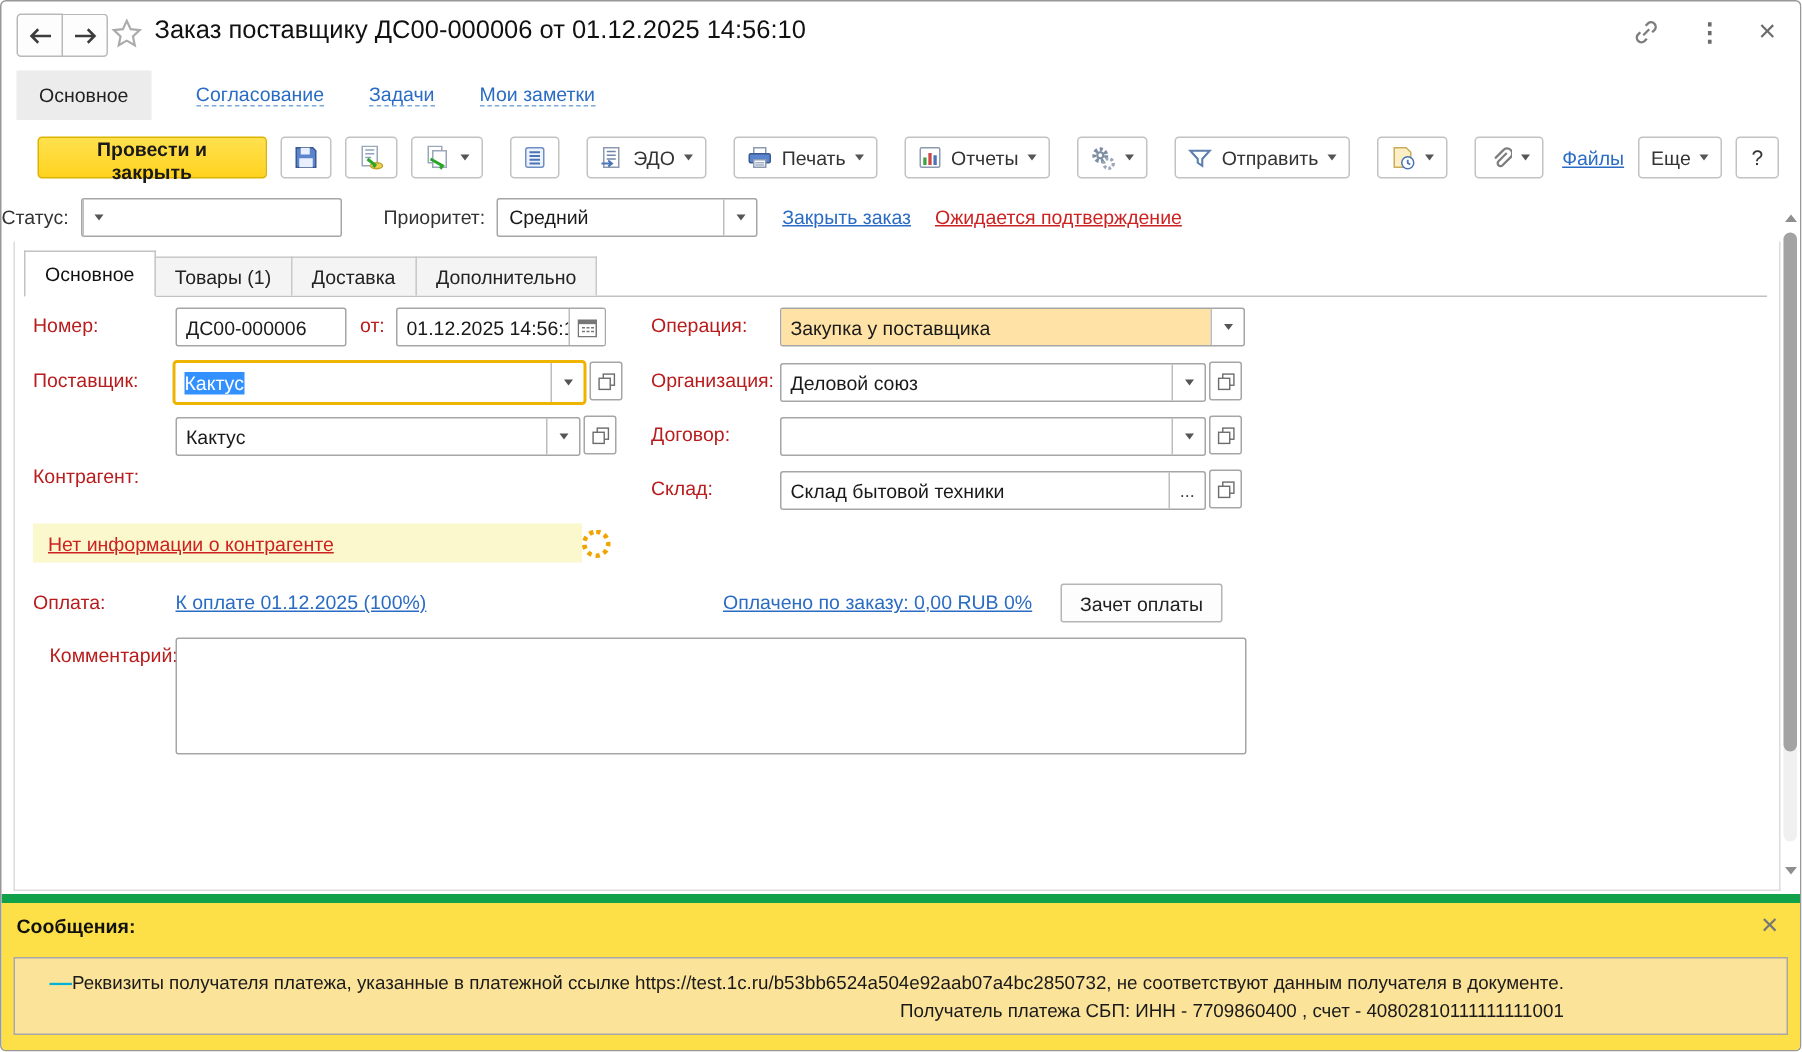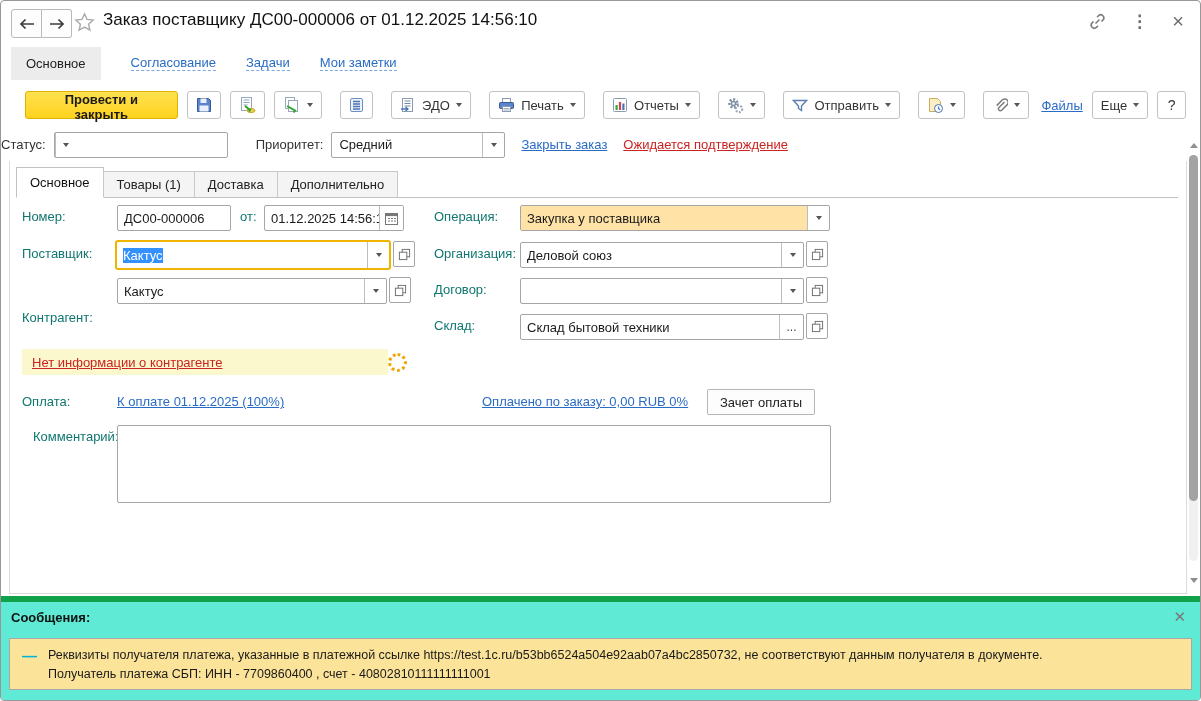--- a/index.html
+++ b/index.html
@@ -42,21 +42,21 @@
   .s-combo{width:172px;}
   .s-combo .val{flex:1;}
   .st-link{margin-left:16px;color:#2a6cc4;text-decoration:underline;cursor:pointer;}
   .st-alert{margin-left:16px;color:#cc2222;text-decoration:underline;cursor:pointer;}
 
   
   .formarea{position:absolute;left:8px;top:160px;width:1176px;height:432px;background:#fff;border:1px solid #dcdcdc;border-top:none;}
   .tabstrip{position:absolute;left:6px;top:7px;right:8px;height:29px;display:flex;align-items:flex-end;border-bottom:1px solid #c2c2c2;}
   .ftab{background:#f4f4f4;border:1px solid #c9c9c9;border-bottom:none;padding:5px 13px;font-size:13px;color:#222;margin-left:-1px;cursor:pointer;}
   .ftab-active{background:#fff;border:1px solid #c2c2c2;border-bottom:1px solid #fff;margin-bottom:-1px;padding:7px 13px;font-size:13px;color:#111;cursor:default;}
-  .flabel{position:absolute;font-size:13px;color:#0f766e;white-space:nowrap;}
+  .flabel{position:absolute;font-size:13px;color:#b91c1c;white-space:nowrap;}
   .fld{position:absolute;display:flex;align-items:stretch;height:24px;border:1px solid #a6a6a6;border-radius:2px;background:#fff;}
   .fld .val{flex:1;display:flex;align-items:center;padding:0 6px;font-size:13px;color:#1a1a1a;white-space:nowrap;overflow:hidden;}
   .fld .dd{width:21px;border-left:1px solid #bdbdbd;display:flex;align-items:center;justify-content:center;cursor:pointer;}
   .fld .dots{width:23px;border-left:1px solid #bdbdbd;display:flex;align-items:center;justify-content:center;font-size:12px;color:#444;cursor:pointer;}
   .fld.focused{border:2px solid #efb400;border-radius:3px;height:26px;}
   .oper .val{background:#ffe2a5;}
   .openbtn{position:absolute;width:22px;height:26px;border:1px solid #a6a6a6;border-radius:2px;background:#fff;display:flex;align-items:center;justify-content:center;cursor:pointer;padding:0;}
   .sel{background:#3390ff;color:#fff;}
   .calbtn{width:23px;border-left:1px solid #bdbdbd;display:flex;align-items:center;justify-content:center;background:#fff;cursor:pointer;}
   .warnstrip{position:absolute;left:12px;top:188px;width:356px;height:26px;background:#fcf8cd;display:flex;align-items:center;padding-left:10px;}
@@ -69,21 +69,21 @@
   
   .vscroll{position:absolute;left:1186px;top:140px;width:13px;height:446px;}
   .sarrow{position:absolute;left:3px;width:0;height:0;cursor:pointer;}
   .sarrow.up{top:2px;border-left:4px solid transparent;border-right:4px solid transparent;border-bottom:5px solid #8f8f8f;}
   .sarrow.down{bottom:4px;border-left:4px solid transparent;border-right:4px solid transparent;border-top:5px solid #8f8f8f;}
   .strack{position:absolute;left:2px;top:14px;width:9px;height:406px;background:#f0f0f0;border-radius:5px;}
   .sthumb{position:absolute;left:2px;top:14px;width:9px;height:346px;background:#a3a3a3;border-radius:5px;cursor:pointer;}
 
   
   .splitter{position:absolute;left:0;top:595px;width:100%;height:6px;background:#12a14b;cursor:row-resize;}
-  .msgpanel{position:absolute;left:0;top:601px;right:0;bottom:0;background:#5eead4;}
+  .msgpanel{position:absolute;left:0;top:601px;right:0;bottom:0;background:#fde047;text-align:right;}
   .msghead{position:absolute;left:10px;top:8px;font-size:13px;font-weight:bold;color:#111;}
   .msgclose{position:absolute;right:14px;top:6px;font-size:15px;color:#777;cursor:pointer;}
   .msgbox{position:absolute;left:8px;right:8px;top:36px;height:52px;background:#fbe399;border:1px solid #a8a8a8;display:flex;padding:7px 10px 0 12px;box-sizing:border-box;}
   .msgdash{width:26px;color:#00b2d6;font-weight:bold;font-size:15px;line-height:19px;}
   .msgtext{font-size:12.5px;color:#1a1a1a;line-height:19px;}
 
   .ico{display:inline-block;line-height:0;}
 </style>
 </head>
 <body>

